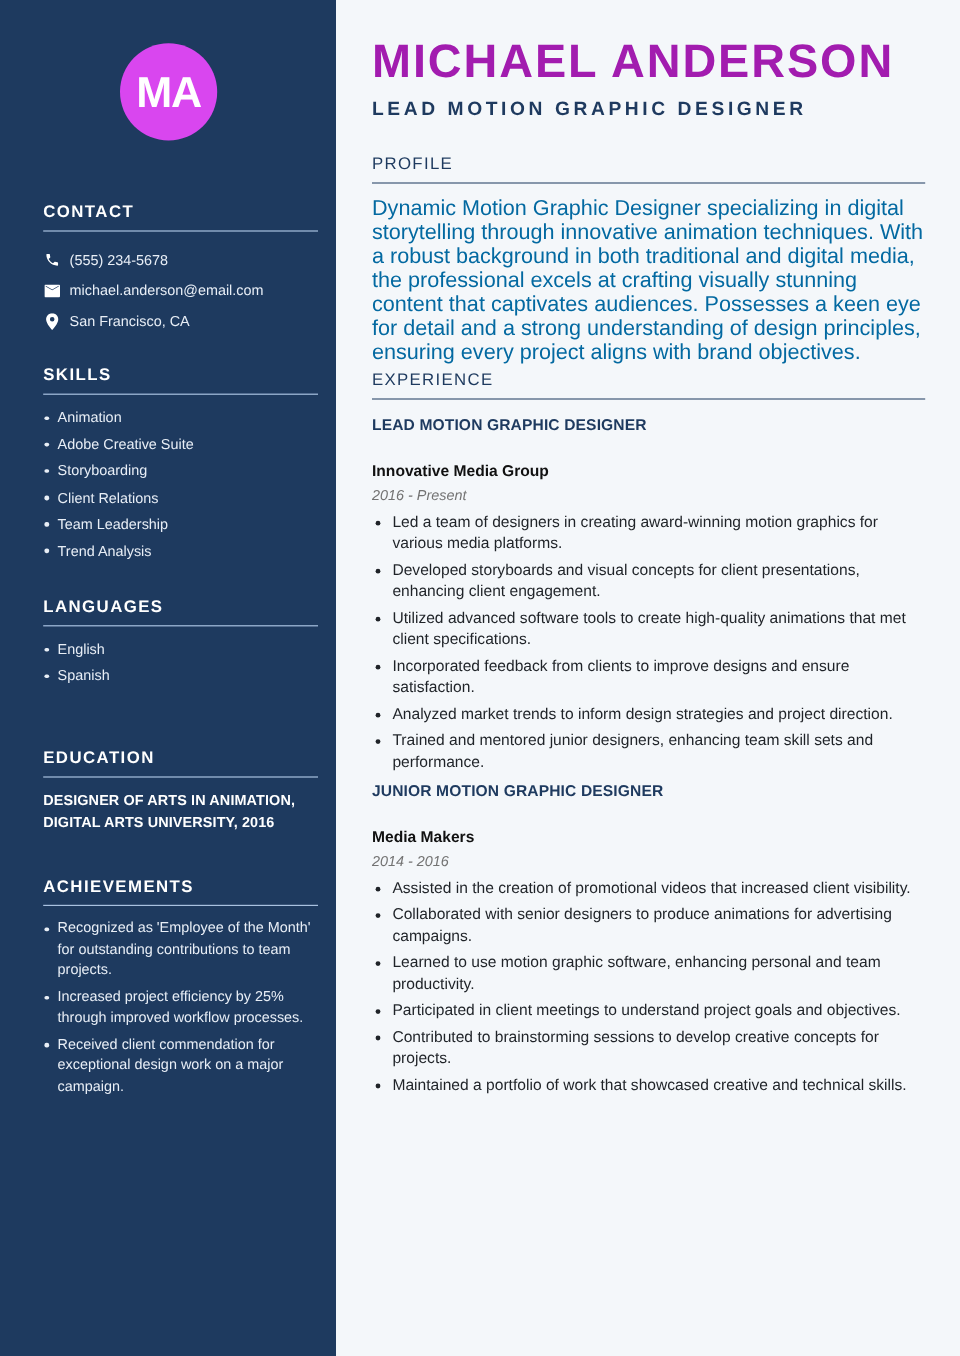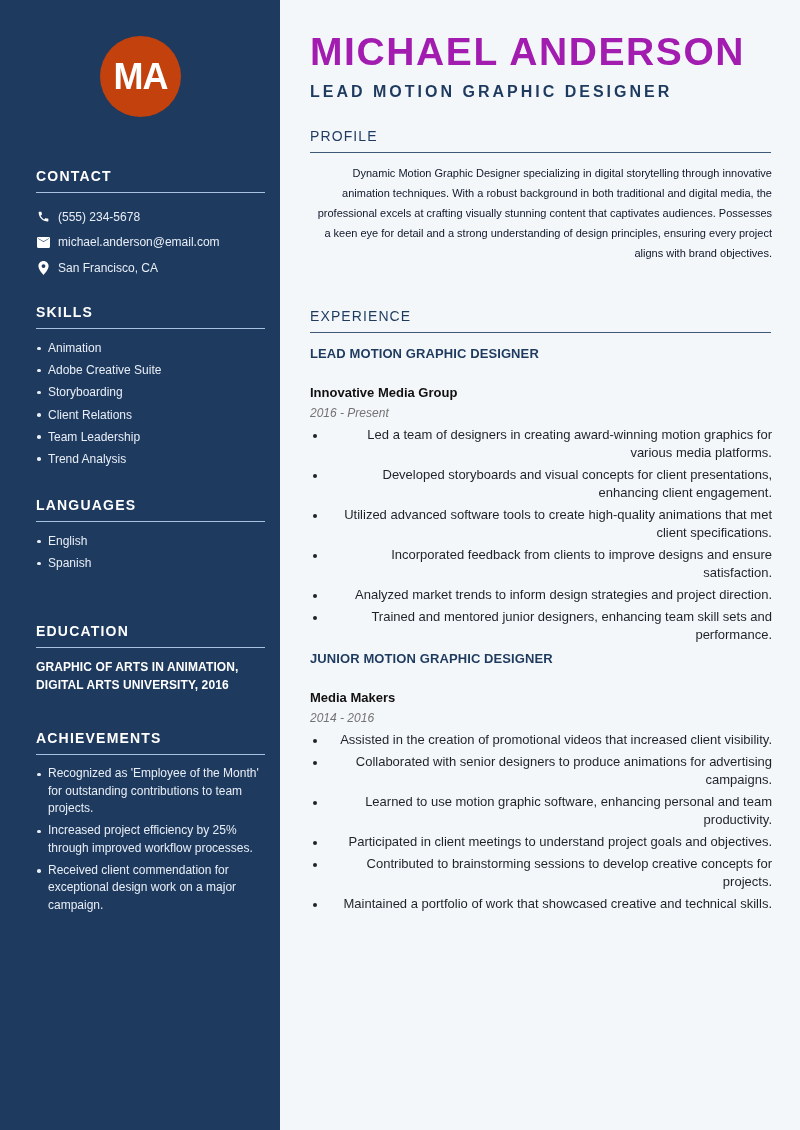--- a/index.html
+++ b/index.html
@@ -15,21 +15,21 @@
       width: 280px; height: 1130px;
       background: #1e3a5f;
       color: #ffffff;
       padding: 0 26px 0 26px;
     }
     .avatar {
       position: absolute;
       left: 100px; top: 36px;
       width: 81px; height: 81px;
       border-radius: 50%;
-      background: #c2410c;
+      background: #d946ef;
       display: flex; align-items: center; justify-content: center;
       color: #ffffff;
       font-weight: bold;
       font-size: 36px;
       letter-spacing: -1px;
     }
     .side-section { position: absolute; left: 36px; width: 229px; }
     .side-title {
       font-size: 14px; font-weight: bold; letter-spacing: 1.2px;
       color: #ffffff;
@@ -79,34 +79,33 @@
     }
     .sec-title {
       position: absolute; left: 0; width: 461px;
       font-size: 14px; font-weight: normal; color: #1e3a5f;
       letter-spacing: 1.1px;
       padding-bottom: 8px;
       border-bottom: 1.5px solid #3f5877;
     }
     .profile-text {
       position: absolute; left: 0; top: 163px; width: 462px;
-      font-size: 11px; color: #0f172a; line-height: 20px; text-align: right;
+      font-size: 18px; color: #0369a1; line-height: 20px;
     }
     .job { position: absolute; left: 0; width: 462px; }
     .job-title { font-size: 13px; font-weight: bold; color: #1e3a5f; letter-spacing: 0.1px; }
     .job-company { font-size: 13px; font-weight: bold; color: #111; margin-top: 24px; }
     .job-dates { font-size: 12px; font-style: italic; color: #737373; margin-top: 6px; }
     .job-bullets { list-style: none; margin-top: 6px; }
     .job-bullets li {
       position: relative;
       padding-left: 17px;
       font-size: 13px; color: #1f2328;
       line-height: 18px;
       margin-bottom: 4px;
-      text-align: right;
     }
     .job-bullets li::before {
       content: ""; position: absolute; left: 3px; top: 7.5px;
       width: 4px; height: 4px; background: #1f2328; border-radius: 50%;
     }
   </style>
 </head>
 <body>
 
 <aside class="sidebar">
@@ -160,21 +159,21 @@
     <h3 class="side-title">LANGUAGES</h3>
     <ul class="side-list">
       <li>English</li>
       <li>Spanish</li>
     </ul>
   </section>
 
   <section class="side-section" style="top:623px;">
     <h3 class="side-title">EDUCATION</h3>
     <div class="edu-text">
-      <div>GRAPHIC OF ARTS IN ANIMATION,</div>
+      <div>DESIGNER OF ARTS IN ANIMATION,</div>
       <div>DIGITAL ARTS UNIVERSITY, 2016</div>
     </div>
   </section>
 
   <section class="side-section" style="top:730px;">
     <h3 class="side-title">ACHIEVEMENTS</h3>
     <ul class="side-list ach-list">
       <li>Recognized as 'Employee of the Month' for outstanding contributions to team projects.</li>
       <li>Increased project efficiency by 25% through improved workflow processes.</li>
       <li>Received client commendation for exceptional design work on a major campaign.</li>

